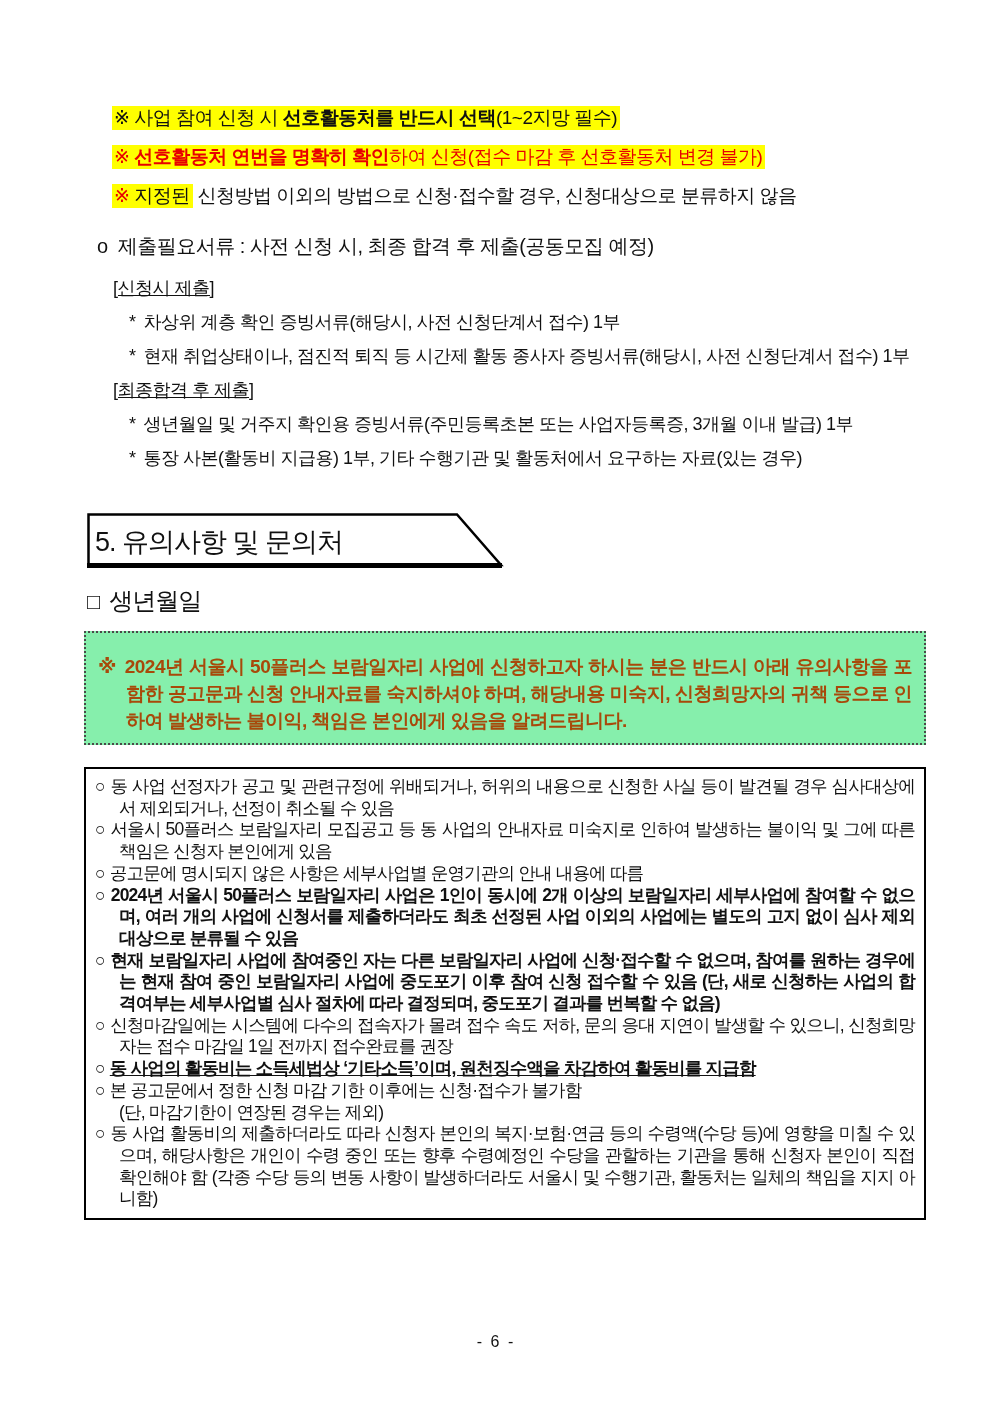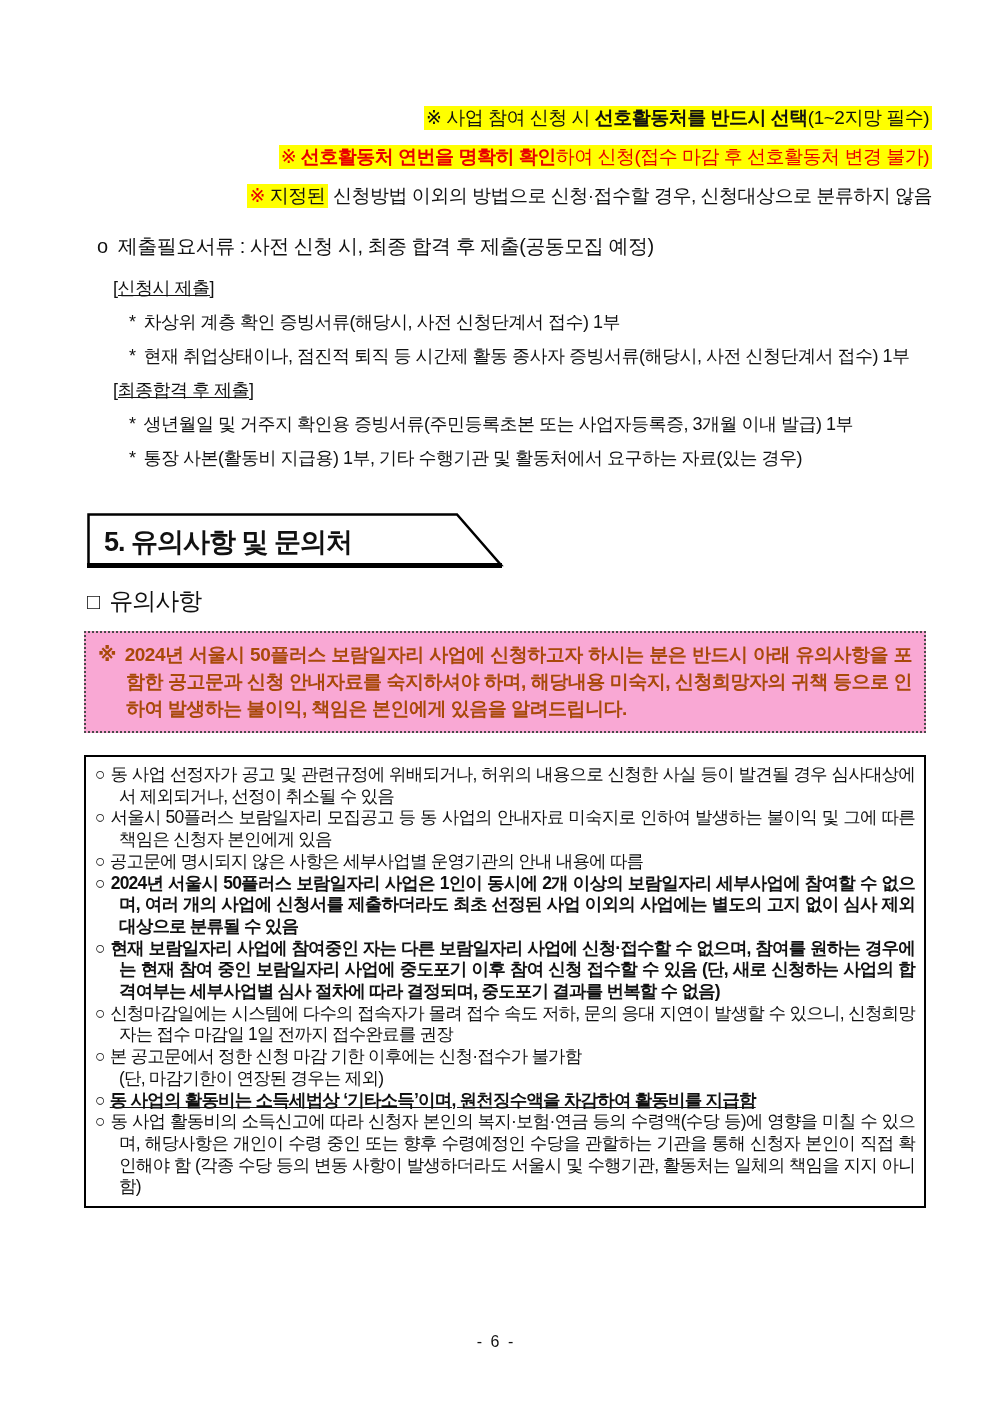--- a/index.html
+++ b/index.html
@@ -3,42 +3,42 @@
 <meta charset="utf-8">
 <style>
   html,body{margin:0;padding:0;background:#e8e8e8;}
   .page{
     width:992px;height:1403px;background:#ffffff;position:relative;
     margin:0 auto;overflow:hidden;color:#111;
     font-family:"Liberation Sans","DejaVu Sans",sans-serif;
     letter-spacing:-0.5px;
   }
   
-  .intro{padding:104px 60px 0 112px;text-align:right;}
+  .intro{padding:104px 60px 0 112px;}
   .intro-line{font-size:19px;line-height:27px;margin-bottom:12px;white-space:nowrap;}
   .hl{background:#ffff00;padding:1px 3px 2px 2px;}
   .red{color:#e80000;}
   .b{font-weight:bold;}
   
   .docs{margin:22px 66px 0 97px;}
   .docs-heading{font-size:20px;line-height:30px;margin-bottom:10px;}
   .docs-heading .o-marker{margin-right:10px;}
   .g-label{font-size:18px;line-height:34px;margin-left:16px;text-decoration:underline;}
   .d-item{font-size:18px;line-height:34px;margin-left:32px;text-indent:-18px;padding-left:18px;text-align:justify;}
   .d-bullet{margin-right:8px;}
   
   .flag{position:relative;margin:38px 0 0 87px;width:418px;height:56px;}
   .flag svg{position:absolute;left:0;top:0;}
-  .flag-title{position:absolute;left:17px;top:11px;font-size:27px;font-weight:bold;letter-spacing:-1px;white-space:nowrap;}
+  .flag-title{position:absolute;left:8px;top:11px;font-size:27px;font-weight:normal;letter-spacing:-1px;white-space:nowrap;}
   .subheading{margin:16px 0 0 87px;font-size:24px;letter-spacing:-1px;}
   .subheading .sq{font-size:22px;margin-right:10px;}
   
   .notice-box{
-    margin:14px 66px 0 84px;border:2px dotted #4a4a4a;background:#f9a8d4;
-    padding:8px 12px 9px 12px;color:#a8490a;font-size:19px;line-height:27px;
+    margin:14px 66px 0 84px;border:2px dotted #4a4a4a;background:#86efac;
+    padding:20px 12px 9px 12px;color:#a8490a;font-size:19px;line-height:27px;
     font-weight:bold;
   }
   .notice-text{text-indent:-28px;padding-left:28px;text-align:justify;}
   .notice-text .n-marker{margin-right:8px;}
   
   .cautions-box{
     margin:22px 66px 0 84px;border:2px solid #000;
     padding:7px 9px 8px 9px;font-size:17.5px;line-height:21.7px;
     letter-spacing:-0.8px;
   }
@@ -90,36 +90,36 @@
 
   <div class="flag">
     <svg width="418" height="56" viewBox="0 0 418 56">
       <polygon points="1.5,1.5 370,1.5 414,52 1.5,52" fill="#ffffff" stroke="#000000" stroke-width="2.5"></polygon>
       <line x1="0" y1="52.5" x2="415" y2="52.5" stroke="#000000" stroke-width="5"></line>
     </svg>
     <div class="flag-title">5. 유의사항 및 문의처</div>
   </div>
 
   <div class="subheading">
-    <span class="sq">□</span><span>유의사항</span>
+    <span class="sq">□</span><span>생년월일</span>
   </div>
 
   <div class="notice-box">
     <div class="notice-text">
       <span class="n-marker">※</span><span>2024년 서울시 50플러스 보람일자리 사업에 신청하고자 하시는 분은 반드시 아래 유의사항을 포함한 공고문과 신청 안내자료를 숙지하셔야 하며, 해당내용 미숙지, 신청희망자의 귀책 등으로 인하여 발생하는 불이익, 책임은 본인에게 있음을 알려드립니다.</span>
     </div>
   </div>
 
   <div class="cautions-box">
       <div class="c-item normal"><span class="c-marker">○</span><span class="c-text">동 사업 선정자가 공고 및 관련규정에 위배되거나, 허위의 내용으로 신청한 사실 등이 발견될 경우 심사대상에서 제외되거나, 선정이 취소될 수 있음</span></div>
       <div class="c-item normal"><span class="c-marker">○</span><span class="c-text">서울시 50플러스 보람일자리 모집공고 등 동 사업의 안내자료 미숙지로 인하여 발생하는 불이익 및 그에 따른 책임은 신청자 본인에게 있음</span></div>
       <div class="c-item normal"><span class="c-marker">○</span><span class="c-text">공고문에 명시되지 않은 사항은 세부사업별 운영기관의 안내 내용에 따름</span></div>
       <div class="c-item bold"><span class="c-marker">○</span><span class="c-text">2024년 서울시 50플러스 보람일자리 사업은 1인이 동시에 2개 이상의 보람일자리 세부사업에 참여할 수 없으며, 여러 개의 사업에 신청서를 제출하더라도 최초 선정된 사업 이외의 사업에는 별도의 고지 없이 심사 제외 대상으로 분류될 수 있음</span></div>
       <div class="c-item bold"><span class="c-marker">○</span><span class="c-text">현재 보람일자리 사업에 참여중인 자는 다른 보람일자리 사업에 신청·접수할 수 없으며, 참여를 원하는 경우에는 현재 참여 중인 보람일자리 사업에 중도포기 이후 참여 신청 접수할 수 있음 (단, 새로 신청하는 사업의 합격여부는 세부사업별 심사 절차에 따라 결정되며, 중도포기 결과를 번복할 수 없음)</span></div>
       <div class="c-item normal"><span class="c-marker">○</span><span class="c-text">신청마감일에는 시스템에 다수의 접속자가 몰려 접수 속도 저하, 문의 응대 지연이 발생할 수 있으니, 신청희망자는 접수 마감일 1일 전까지 접수완료를 권장</span></div>
+      <div class="c-item bold-underline"><span class="c-marker">○</span><span class="c-text">동 사업의 활동비는 소득세법상 ‘기타소득’이며, 원천징수액을 차감하여 활동비를 지급함</span></div>
       <div class="c-item normal"><span class="c-marker">○</span><span class="c-text">본 공고문에서 정한 신청 마감 기한 이후에는 신청·접수가 불가함</span><div class="c-sub">(단, 마감기한이 연장된 경우는 제외)</div></div>
-      <div class="c-item bold-underline"><span class="c-marker">○</span><span class="c-text">동 사업의 활동비는 소득세법상 ‘기타소득’이며, 원천징수액을 차감하여 활동비를 지급함</span></div>
-      <div class="c-item normal"><span class="c-marker">○</span><span class="c-text">동 사업 활동비의 소득신고에 따라 신청자 본인의 복지·보험·연금 등의 수령액(수당 등)에 영향을 미칠 수 있으며, 해당사항은 개인이 수령 중인 또는 향후 수령예정인 수당을 관할하는 기관을 통해 신청자 본인이 직접 확인해야 함 (각종 수당 등의 변동 사항이 발생하더라도 서울시 및 수행기관, 활동처는 일체의 책임을 지지 아니함)</span></div>
+      <div class="c-item normal"><span class="c-marker">○</span><span class="c-text">동 사업 활동비의 제출하더라도 따라 신청자 본인의 복지·보험·연금 등의 수령액(수당 등)에 영향을 미칠 수 있으며, 해당사항은 개인이 수령 중인 또는 향후 수령예정인 수당을 관할하는 기관을 통해 신청자 본인이 직접 확인해야 함 (각종 수당 등의 변동 사항이 발생하더라도 서울시 및 수행기관, 활동처는 일체의 책임을 지지 아니함)</span></div>
     </div>
 
   <div class="footer">- 6 -</div>
 
 </div>
 
 </body></html>

